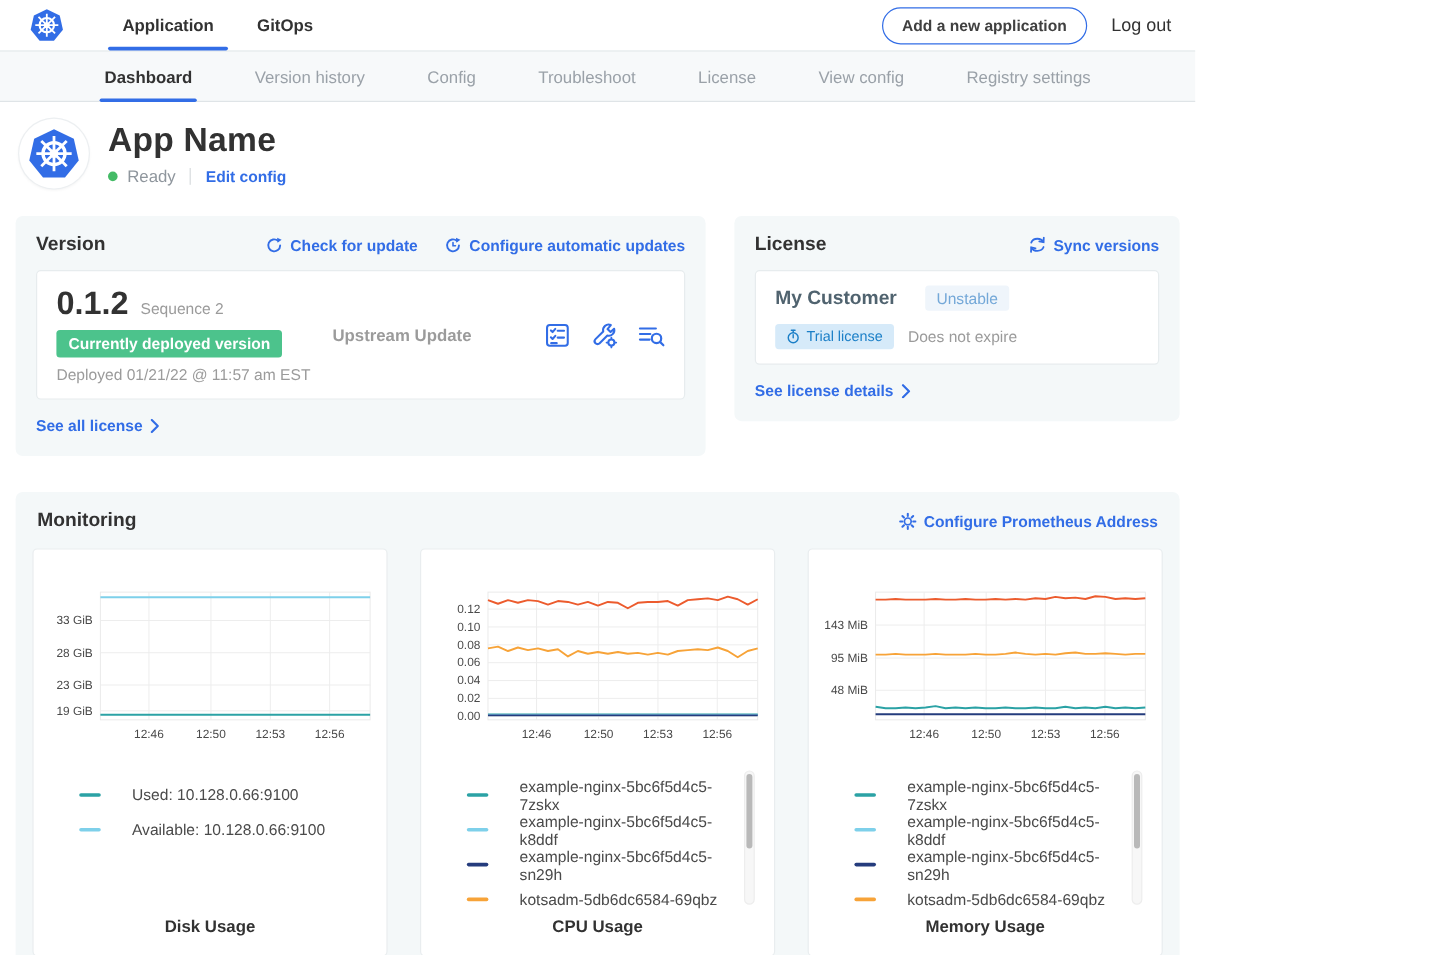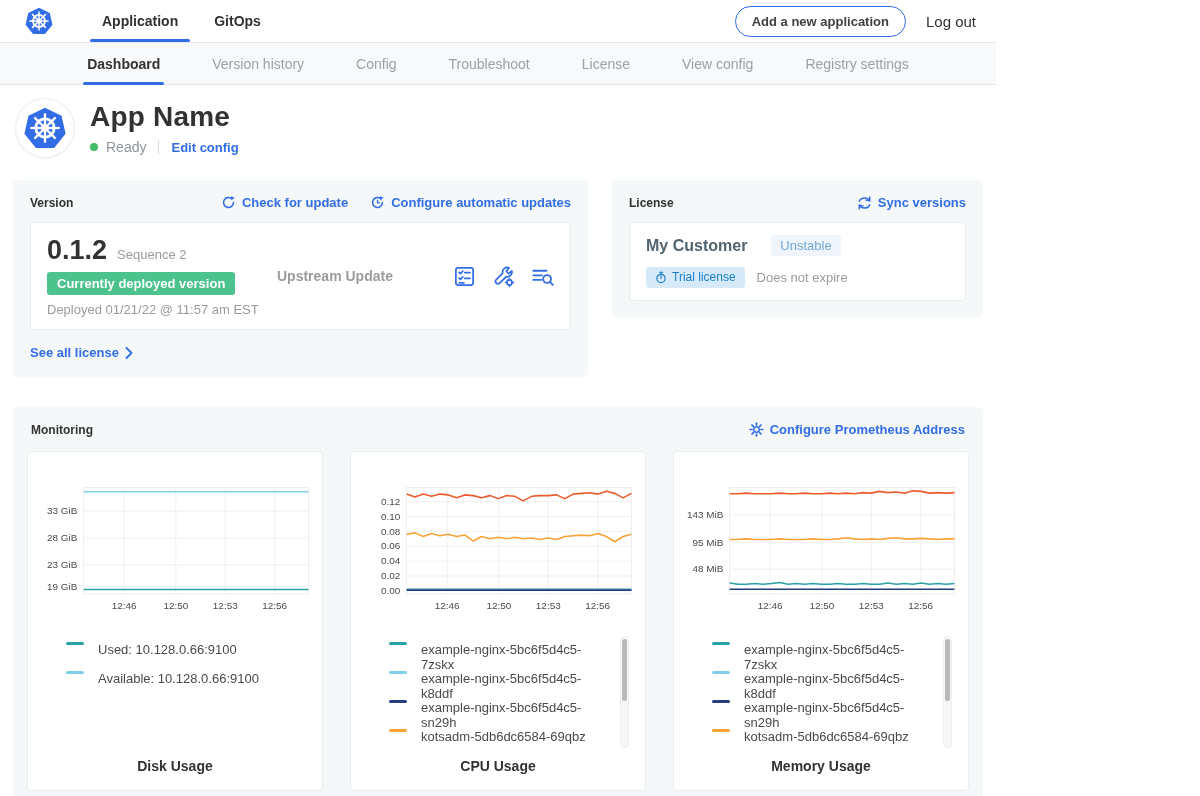--- a/index.html
+++ b/index.html
@@ -34,21 +34,21 @@
   .status-text { font-size:14px; color:#8f969d; }
   .vdiv { width:1px; height:14px; background:#d7dbde; margin:0 4px; }
   .blue-link { color:#326de6; font-size:13px; font-weight:700; cursor:pointer; text-decoration:none; display:inline-flex; align-items:center; gap:6px; }
 
   
   .cards-row { display:flex; gap:24px; margin:11px 13px 0; }
   .panel { background:#f4f8f9; border-radius:6px; padding:15px 17px 16px; }
   .panel-version { flex:0 0 575px; }
   .panel-license { flex:1; align-self:flex-start; }
   .panel-head { display:flex; align-items:center; margin-bottom:12px; }
-  .panel-title { font-size:12px; font-weight:700; }
+  .panel-title { font-size:16px; font-weight:700; }
   .panel-head-links { margin-left:auto; display:flex; gap:22px; }
   .inner-card { background:#fff; border:1px solid #e7ecee; border-radius:4px; padding:12px 16px; }
 
   .version-inner { display:flex; align-items:center; }
   .version-left { width:230px; }
   .version-line1 { display:flex; align-items:baseline; gap:10px; }
   .version-number { font-size:27px; font-weight:700; }
   .version-seq { font-size:13px; color:#9b9b9b; }
   .deployed-badge { display:inline-block; margin-top:6px; background:#4cc38c; color:#fff; font-size:13px; font-weight:700; padding:4px 10px; border-radius:3px; }
   .deployed-at { margin-top:7px; font-size:13px; color:#9b9b9b; }
@@ -63,21 +63,21 @@
   .license-line2 { display:flex; align-items:center; gap:12px; margin-top:11px; }
   .trial-badge { background:#d6eaf9; color:#1b7fc7; font-size:12px; font-weight:400; padding:3px 9px 4px; border-radius:3px; display:inline-flex; align-items:center; gap:5px; }
   .expiry { font-size:13px; color:#9b9b9b; }
 
   
   .monitoring { margin:30px 13px 0; background:#f4f8f9; border-radius:6px; padding:15px 14px 15px; }
   .monitoring-head { display:flex; align-items:center; padding:0 4px 14px; }
   .charts-row { display:flex; gap:27px; }
   .chart-card { flex:1; background:#fff; border:1px solid #e9edef; border-radius:4px; height:340px; padding:10px 8px 12px; display:flex; flex-direction:column; }
   .legend { position:relative; flex:1; padding:10px 26px 0 30px; }
-  .legend-item { display:flex; height:29px; cursor:pointer; }
+  .legend-item { display:flex; align-items:center; height:29px; cursor:pointer;gap:12px; }
   .legend-dash { width:18px; height:3px; border-radius:2px; margin-right:14px; flex:none; }
   .legend-label { font-size:13px; color:#4a4a4a; }
   .scroll-track { position:absolute; top:4px; right:8px; width:9px; height:112px; background:#f7f7f7; border:1px solid #ededed; border-radius:5px; }
   .scroll-thumb { position:absolute; top:2px; left:1px; width:5px; height:62px; background:#b9b9b9; border-radius:3px; cursor:pointer; }
   .chart-title { margin-top:auto; text-align:center; font-size:14px; font-weight:700; color:#323232; padding-bottom:4px; }
 
   svg text { font-family:"Liberation Sans","DejaVu Sans",sans-serif; }
 </style>
 </head>
 <body>
@@ -241,20 +241,28 @@
             <svg width="12" height="13" viewBox="0 0 14 15" fill="none" stroke="#1b7fc7" stroke-width="1.4" stroke-linecap="round">
               <circle cx="7" cy="8.6" r="4.8"></circle>
                 <line x1="7" y1="8.6" x2="7" y2="5.6"></line>
               <line x1="5.2" y1="1.4" x2="8.8" y2="1.4"></line>
                 <line x1="7" y1="1.6" x2="7" y2="3.4"></line>
             </svg>
             <span>Trial license</span>
           </span>
           <span class="expiry">Does not expire</span>
         </div>
+      </div>
+      <div class="see-link">
+        <a class="blue-link">
+          <span>See license details</span>
+          <svg width="8" height="12" viewBox="0 0 8 12">
+              <polyline points="1.5,1 6.5,6 1.5,11" fill="none" stroke="#326de6" stroke-width="1.8" stroke-linecap="round" stroke-linejoin="round"></polyline>
+            </svg>
+        </a>
       </div>
     </div>
   </div>
 
   <div class="monitoring">
     <div class="monitoring-head">
       <div class="panel-title">Monitoring</div>
       <div class="panel-head-links" style="margin-left:auto">
         <a class="blue-link">
           <svg width="15" height="15" viewBox="0 0 16 16">

